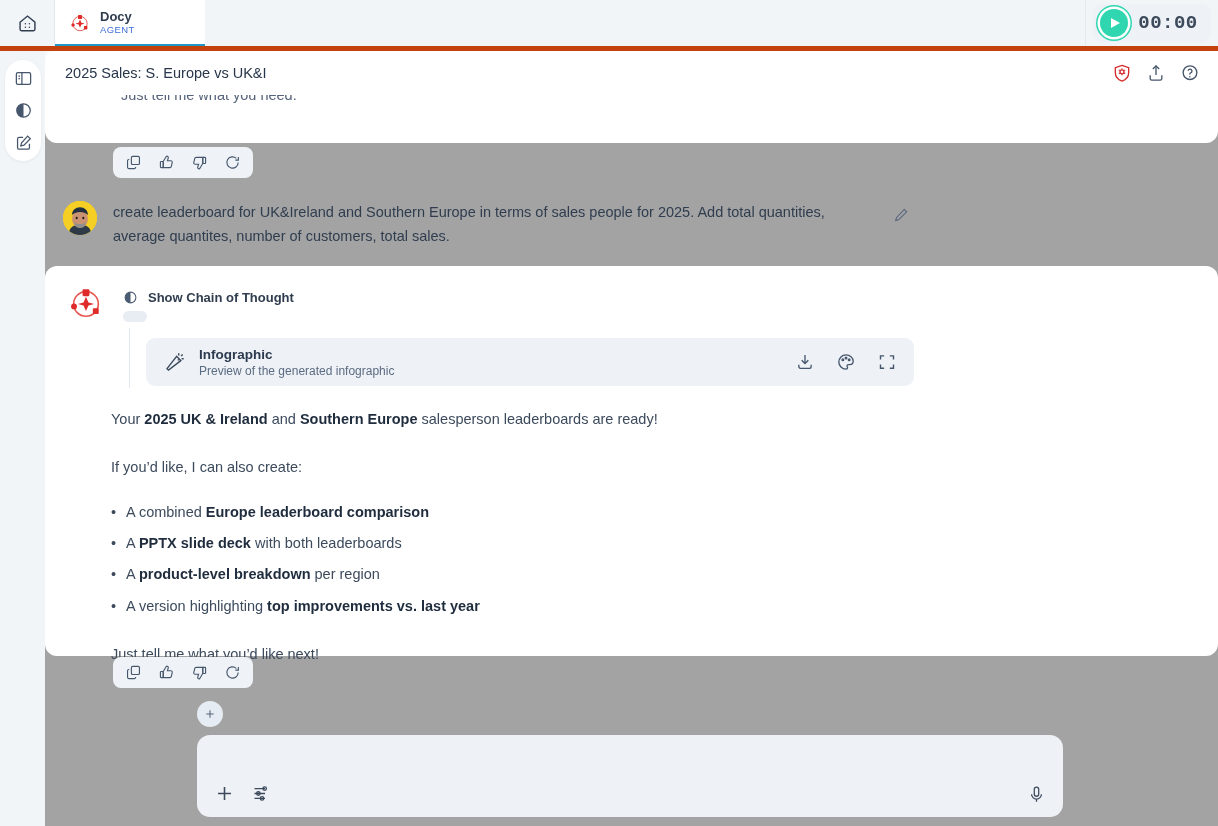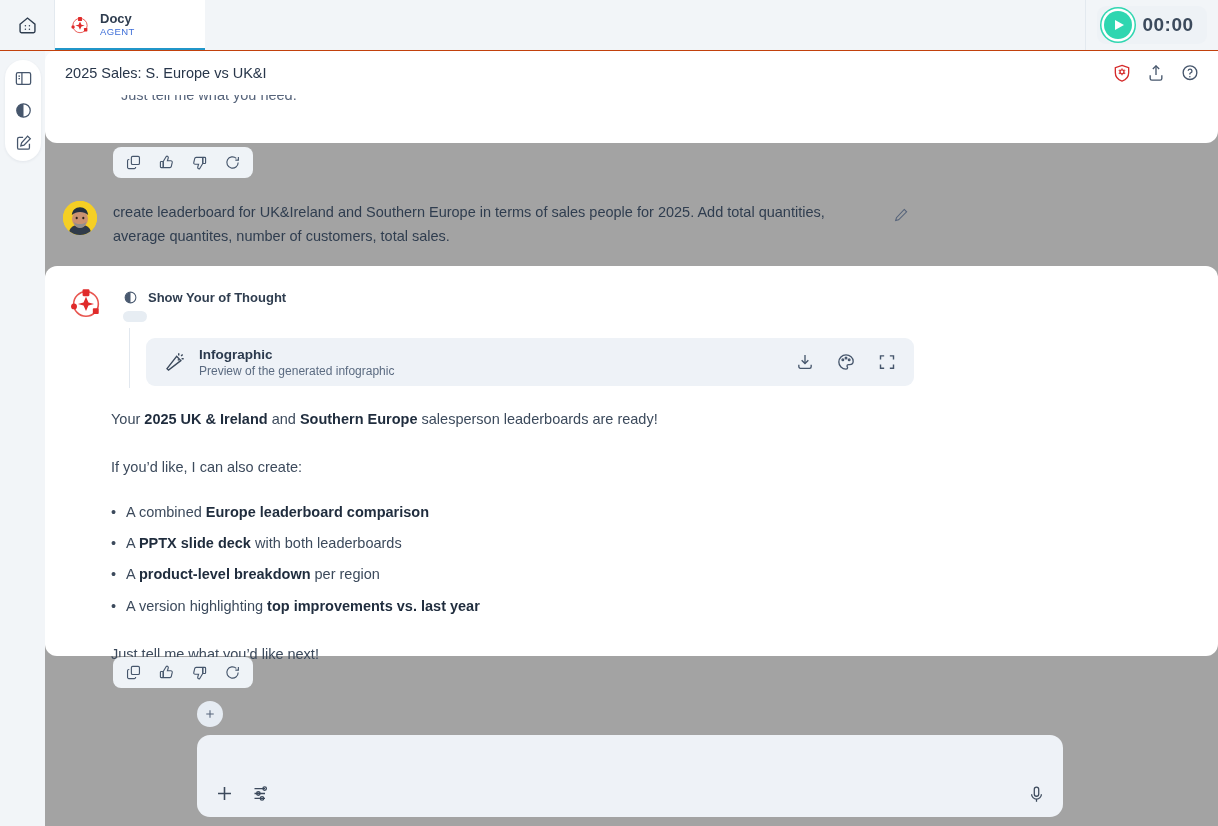--- a/index.html
+++ b/index.html
@@ -9,21 +9,21 @@
     background: #f7f9fb;
     overflow: hidden;
     color: #2f3d4f;
   }
   .app { position: relative; width: 1218px; height: 826px; }
 
   
   .topbar {
     position: absolute; top: 0; left: 0; width: 1218px; height: 51px;
     background: #f2f5f8;
-    border-bottom: 1px solid #c2410c;
+    border-bottom: 5px solid #c2410c;
     display: flex; align-items: stretch;
   }
   .home-btn {
     width: 55px; display: flex; align-items: center; justify-content: center;
     border-right: 1px solid #e3e9ef; background: #f2f5f8; cursor: pointer;
   }
   .tab {
     width: 150px; background: #ffffff; display: flex; align-items: center;
     gap: 9px; padding: 0 14px; position: relative; cursor: pointer;
   }
@@ -37,20 +37,21 @@
   .tab-sub { font-size: 9.5px; color: #3f6fd8; letter-spacing: .4px; }
   .topbar-spacer { flex: 1; background: #f2f5f8; }
   .timer-wrap {
     width: 133px; display: flex; align-items: center; justify-content: center;
     border-left: 1px solid #e3e9ef; background: #f2f5f8;
   }
   .timer-pill {
     display: flex; align-items: center; gap: 10px;
     background: #eef2f6; border-radius: 9px; padding: 5px 13px 5px 7px;
     cursor: pointer;
+    font-family: Liberation Mono, monospace;
   }
   .play-circle {
     width: 28px; height: 28px; border-radius: 50%;
     background: #2fd6b0; display: flex; align-items: center; justify-content: center;
     box-shadow: 0 0 0 2.5px #ffffff, 0 0 0 4px #2fd6b0;
   }
   .play-tri {
     width: 0; height: 0; margin-left: 2px;
     border-left: 9px solid #ffffff;
     border-top: 5.5px solid transparent;
@@ -328,21 +329,21 @@
           <rect x="16.4" y="5.6" width="7.2" height="7.2" rx="1.1" fill="#e02b2b"></rect>
           <rect x="27.2" y="25.4" width="6.2" height="6.2" rx="1" fill="#e02b2b"></rect>
           <circle cx="7.4" cy="23.6" r="3.1" fill="#e02b2b"></circle>
         </svg>
 
         <div class="cot-row">
           <svg class="cot-icon" viewBox="0 0 24 24" fill="none" stroke="currentColor" stroke-width="1.7">
             <circle cx="12" cy="12" r="8.6"></circle>
             <path d="M12 3.4a8.6 8.6 0 0 0 0 17.2z" fill="currentColor" stroke="none"></path>
           </svg>
-          <span class="cot-label">Show Your of Thought</span>
+          <span class="cot-label">Show Chain of Thought</span>
         </div>
         <div class="cot-skeleton"></div>
         <div class="thread-line"></div>
 
         <div class="info-card">
           <svg class="wand-icon" viewBox="0 0 24 24" fill="none" stroke="currentColor" stroke-width="1.5">
             <path d="M14.2 5.6 4.2 18.4l1.6 1.6L18.6 10z"></path>
             <path d="M16.4 2.4v2.3M18.9 5.2l1.6-1.6M19.4 8.1h2.2M15.9 8.6l.4 1.3"></path>
           </svg>
           <span class="info-text">

